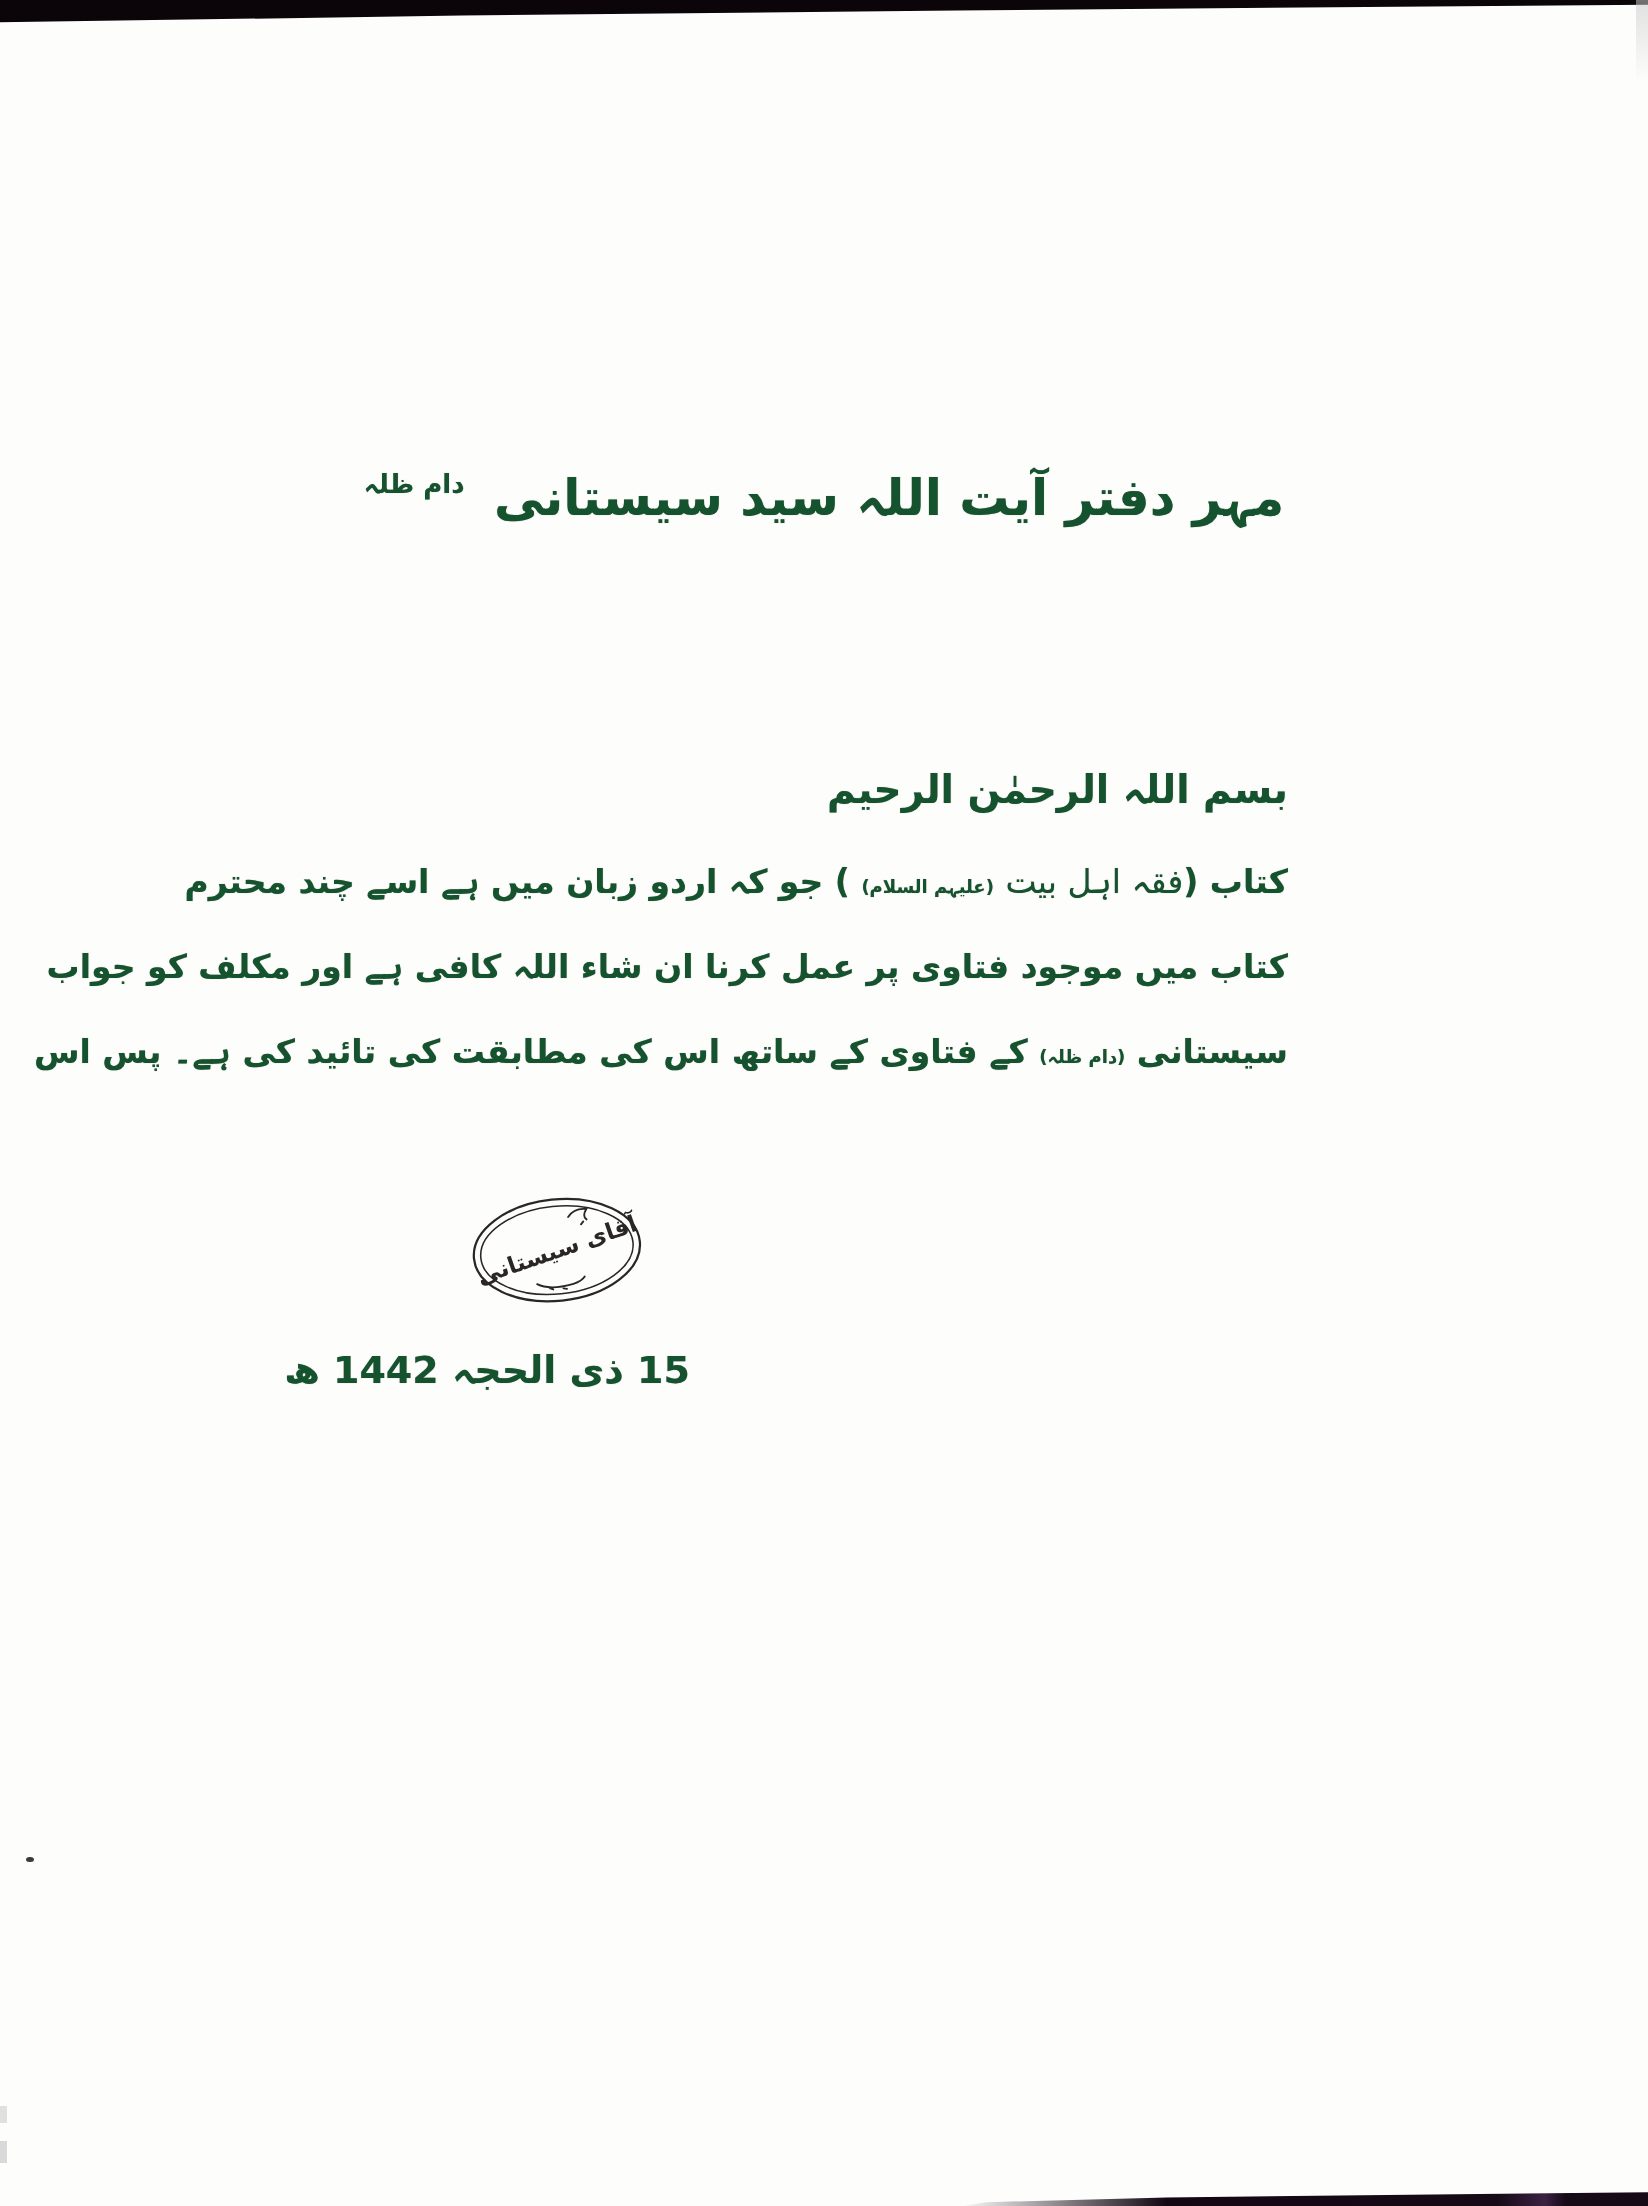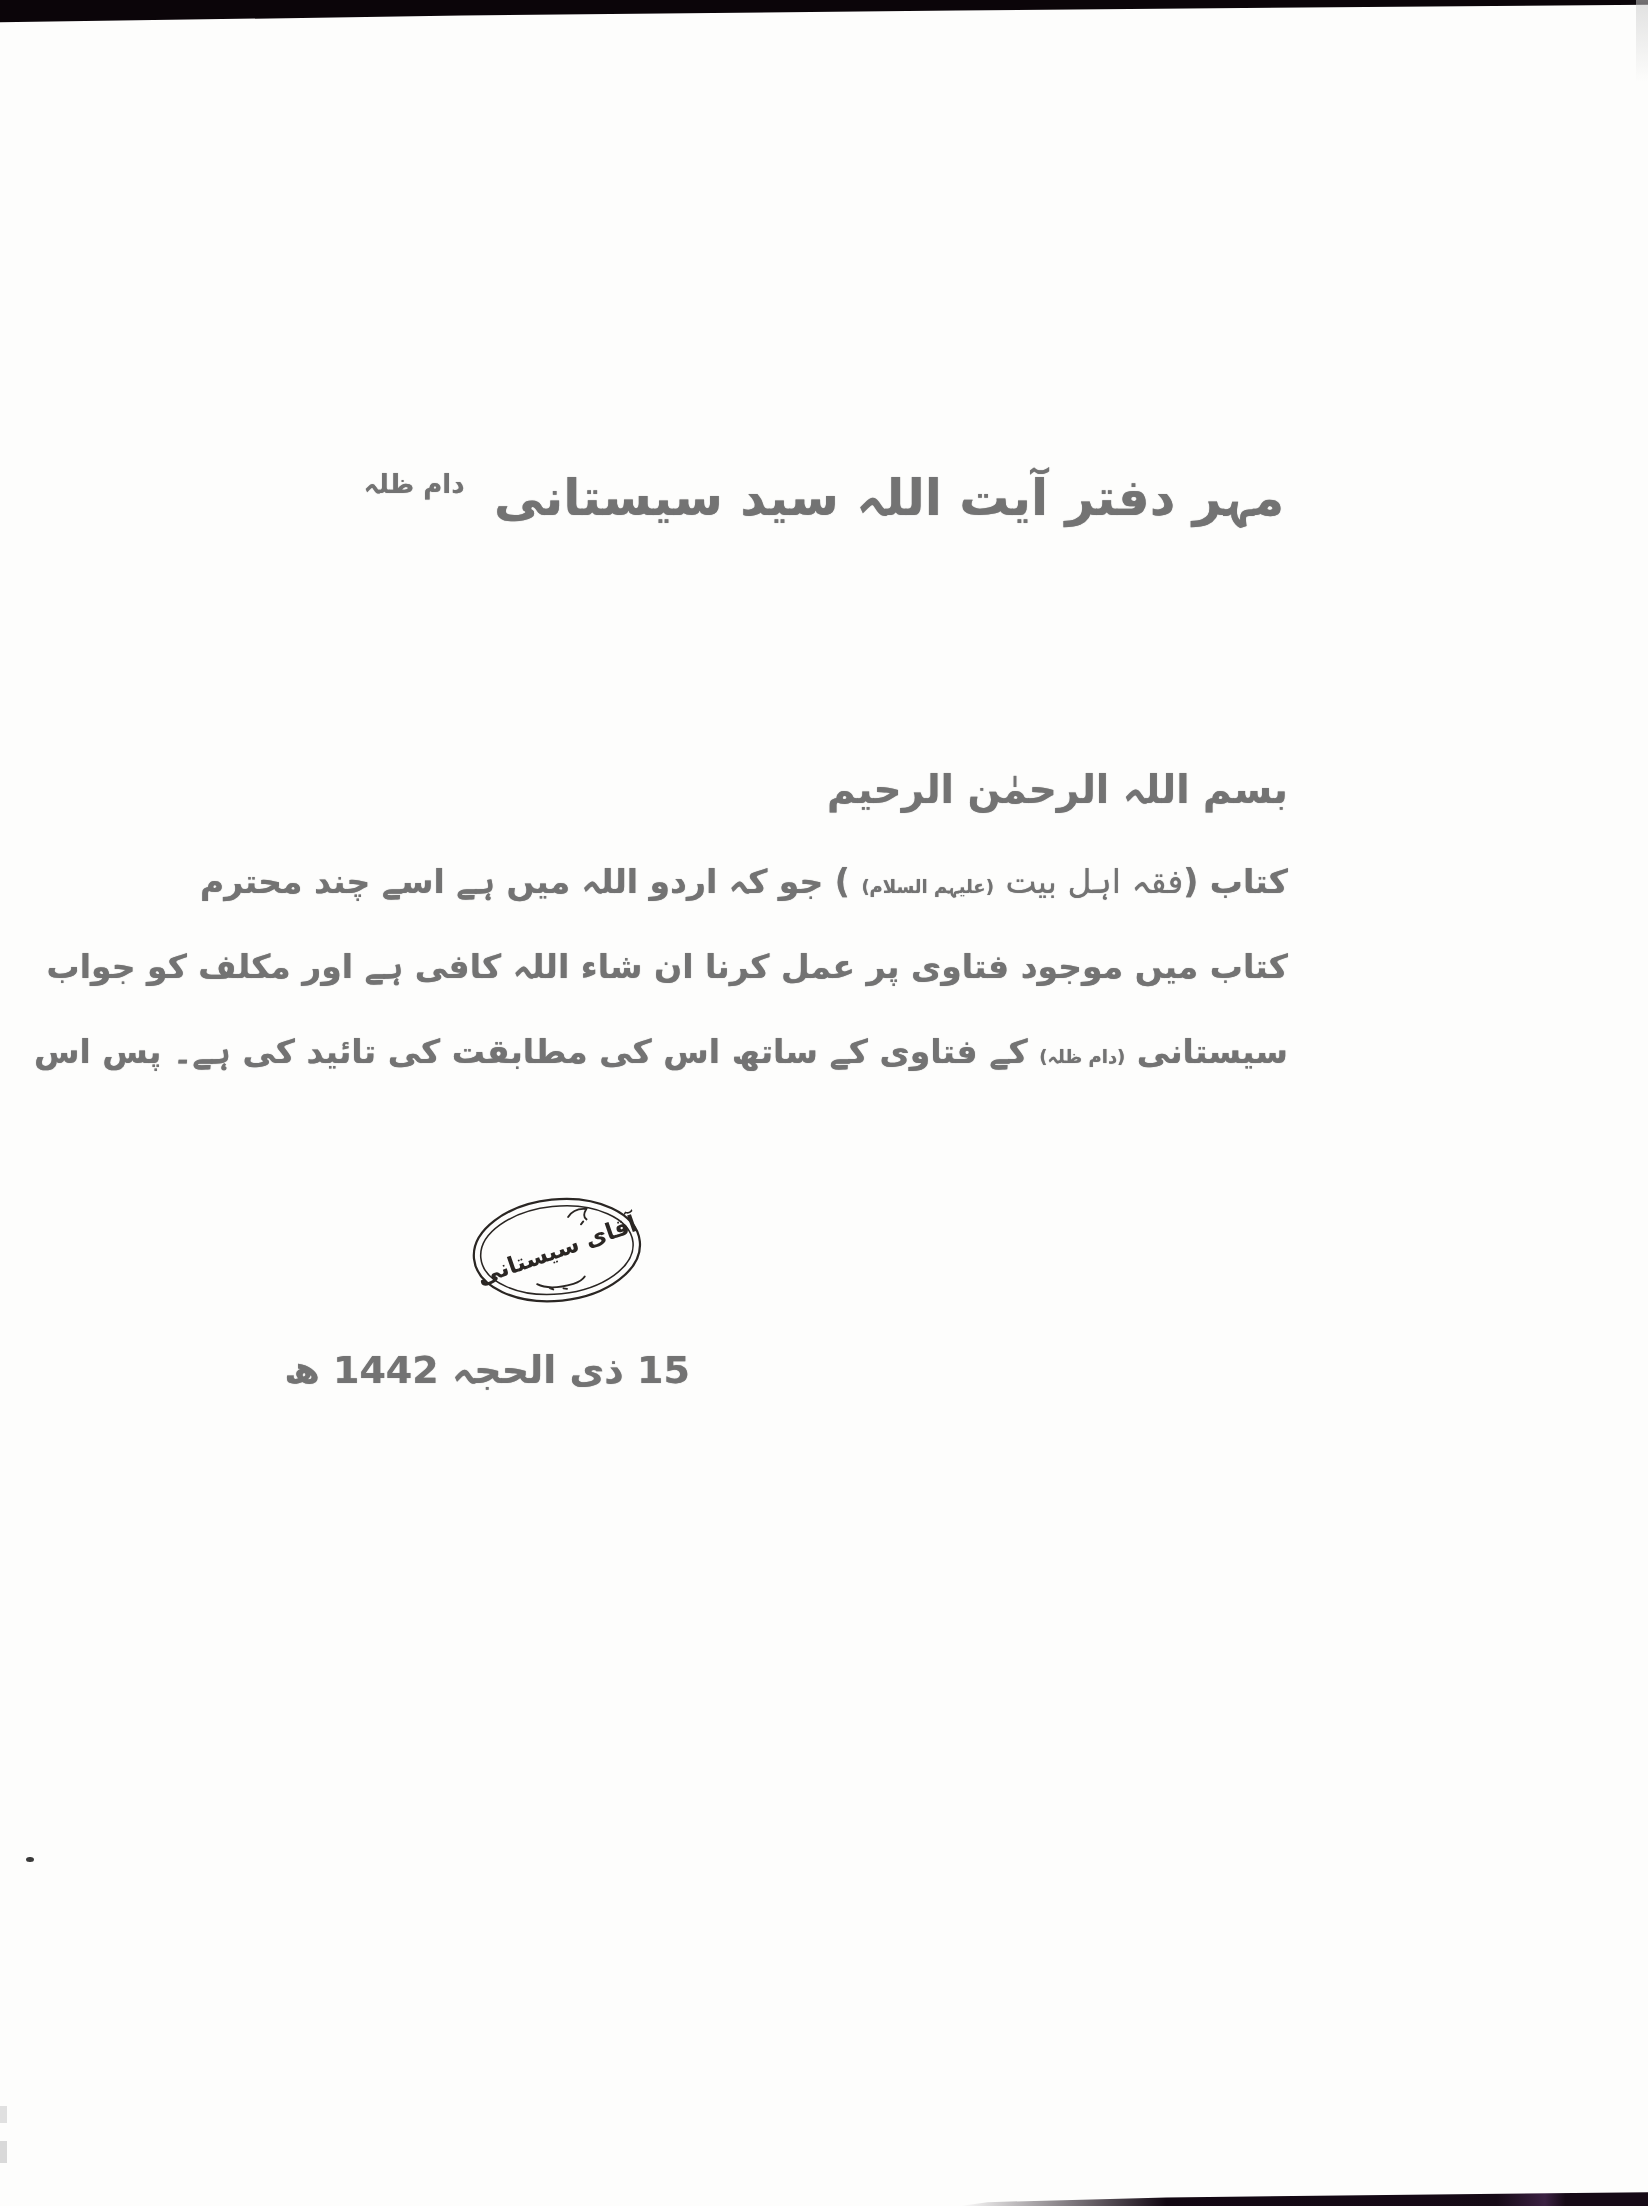--- a/index.html
+++ b/index.html
@@ -3,21 +3,21 @@
 <meta charset="utf-8">
 <style>
   html,body{margin:0;padding:0;background:#e9e9e9;}
   .page{
     position:relative;
     width:1648px;height:2206px;
     margin:0 auto;
     background:#fdfdfc;
     overflow:hidden;
     font-family:"DejaVu Sans", sans-serif;
-    color:#737373;
+    color:#14532d;
   }
   
   .scan-top{
     position:absolute;top:0;left:0;width:100%;height:26px;
     background:#0b0509;
     clip-path:polygon(0 0,100% 0,100% 18%,58% 40%,28% 60%,0 86%);
   }
   .scan-top-streak{
     position:absolute;top:0;right:0;width:12px;height:82px;
     background:linear-gradient(to bottom,#c9c9c9,rgba(220,220,220,0));
@@ -91,21 +91,21 @@
     <span>مہر دفتر آیت اللہ سید سیستانی</span>
     <span class="honorific">دام ظلہ</span>
   </div>
 
   <div class="bismillah ink" dir="rtl">بسم اللہ الرحمٰن الرحیم</div>
 
   <div class="body-block ink" dir="rtl">
     <div class="body-line">
       <span>کتاب (</span><span class="book-bold">فقہ اہل بیت</span>
       <span class="paren-small">(علیہم السلام)</span>
-      <span>) جو کہ اردو اللہ میں ہے اسے چند محترم</span>
+      <span>) جو کہ اردو زبان میں ہے اسے چند محترم</span>
     </div>
     <div class="body-line">کتاب میں موجود فتاوی پر عمل کرنا ان شاء اللہ کافی ہے اور مکلف کو جواب</div>
     <div class="body-line">
       <span>سیستانی</span>
       <span class="paren-small">(دام ظلہ)</span>
       <span>کے فتاوی کے ساتھ اس کی مطابقت کی تائید کی ہے۔ پس اس</span>
     </div>
   </div>
 
   <div class="hijri-date ink" dir="rtl">15 ذی الحجہ 1442 ھ</div>

